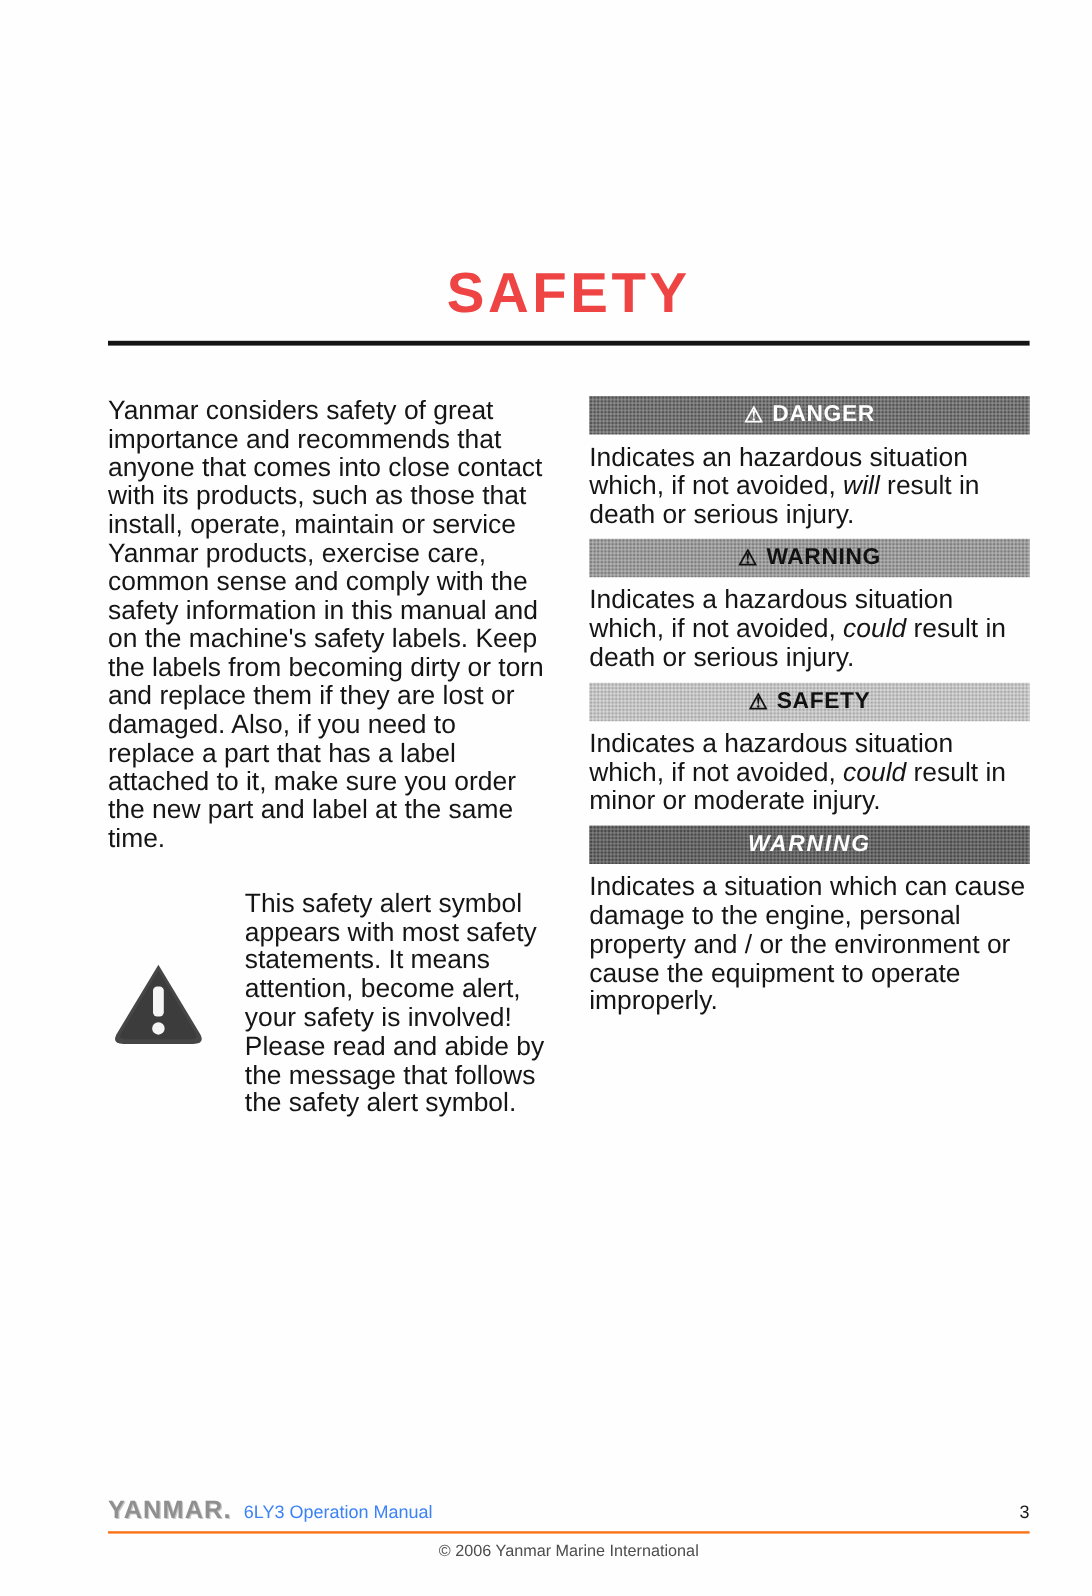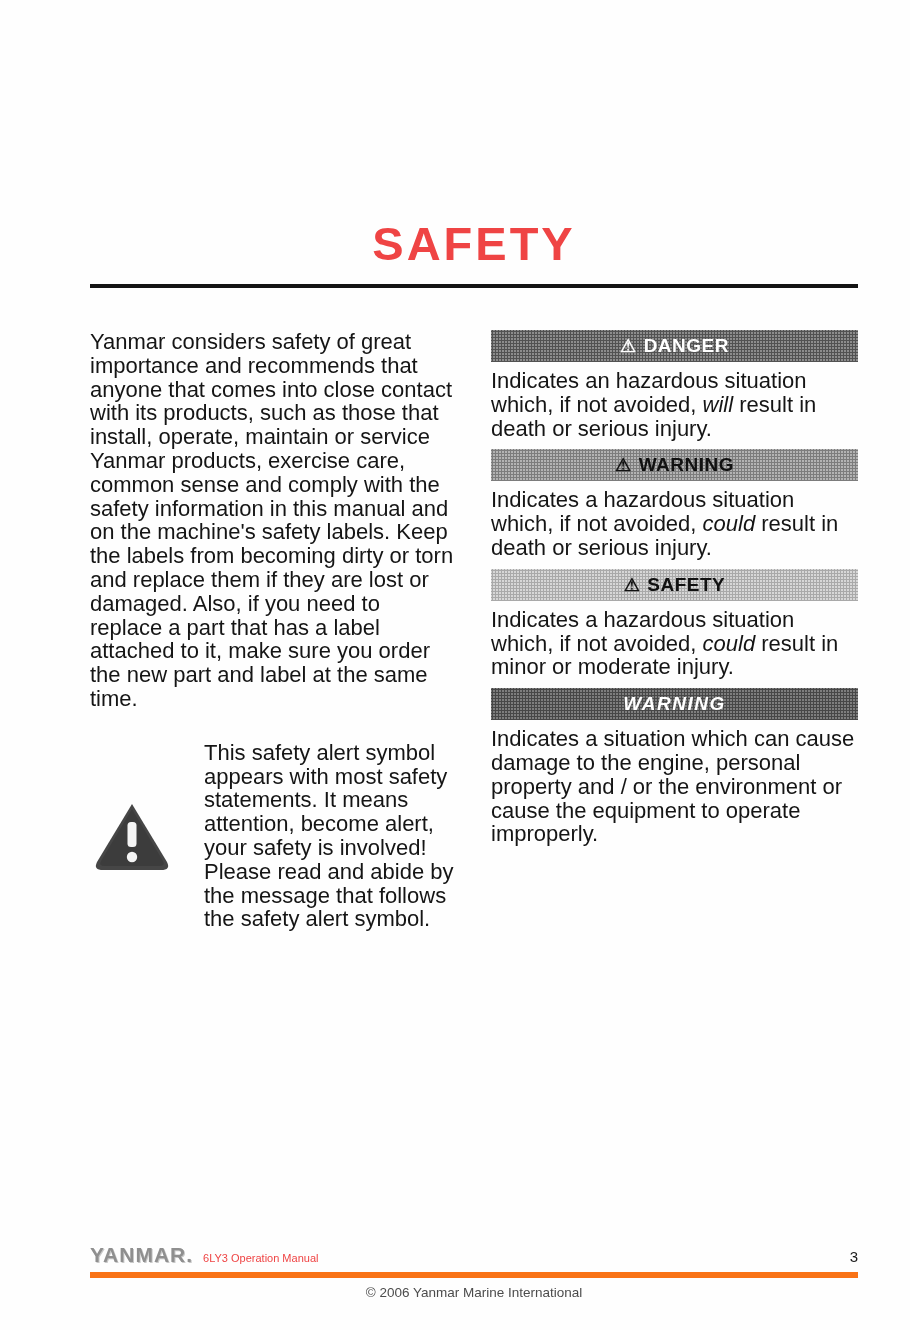--- a/index.html
+++ b/index.html
@@ -79,31 +79,31 @@
     background-image: radial-gradient(#474747 1px, rgba(0,0,0,0) 1.3px);
     background-size: 3px 3px;
     color: #ffffff;
   }
   .s-notice .signal-label { font-style: italic; letter-spacing: 1.5px; }
 
   .footer { position: absolute; left: 90px; right: 52px; bottom: 30px; }
   .footer-row {
     display: flex;
     align-items: baseline;
-    border-bottom: 6px solid #f97316;
+    border-bottom: 2px solid #f97316;
     padding-bottom: 5px;
   }
   .brand-logo {
     font-size: 21px;
     font-weight: bold;
     letter-spacing: 1px;
     color: #8f8f8f;
     text-shadow: 1px 1px 0 #c9c9c9;
   }
-  .manual-title { margin-left: 10px; font-size: 11px; color: #ef4444; }
+  .manual-title { margin-left: 10px; font-size: 15px; color: #3b82f6; }
   .page-number { margin-left: auto; font-size: 15px; color: #1a1a1a; }
   .copyright { margin-top: 7px; text-align: center; font-size: 13.5px; color: #4c4c4c; }
 </style>
 </head>
 <body>
 
 <div class="page">
   <div class="content">
 
     <h1 class="doc-title">SAFETY</h1>

